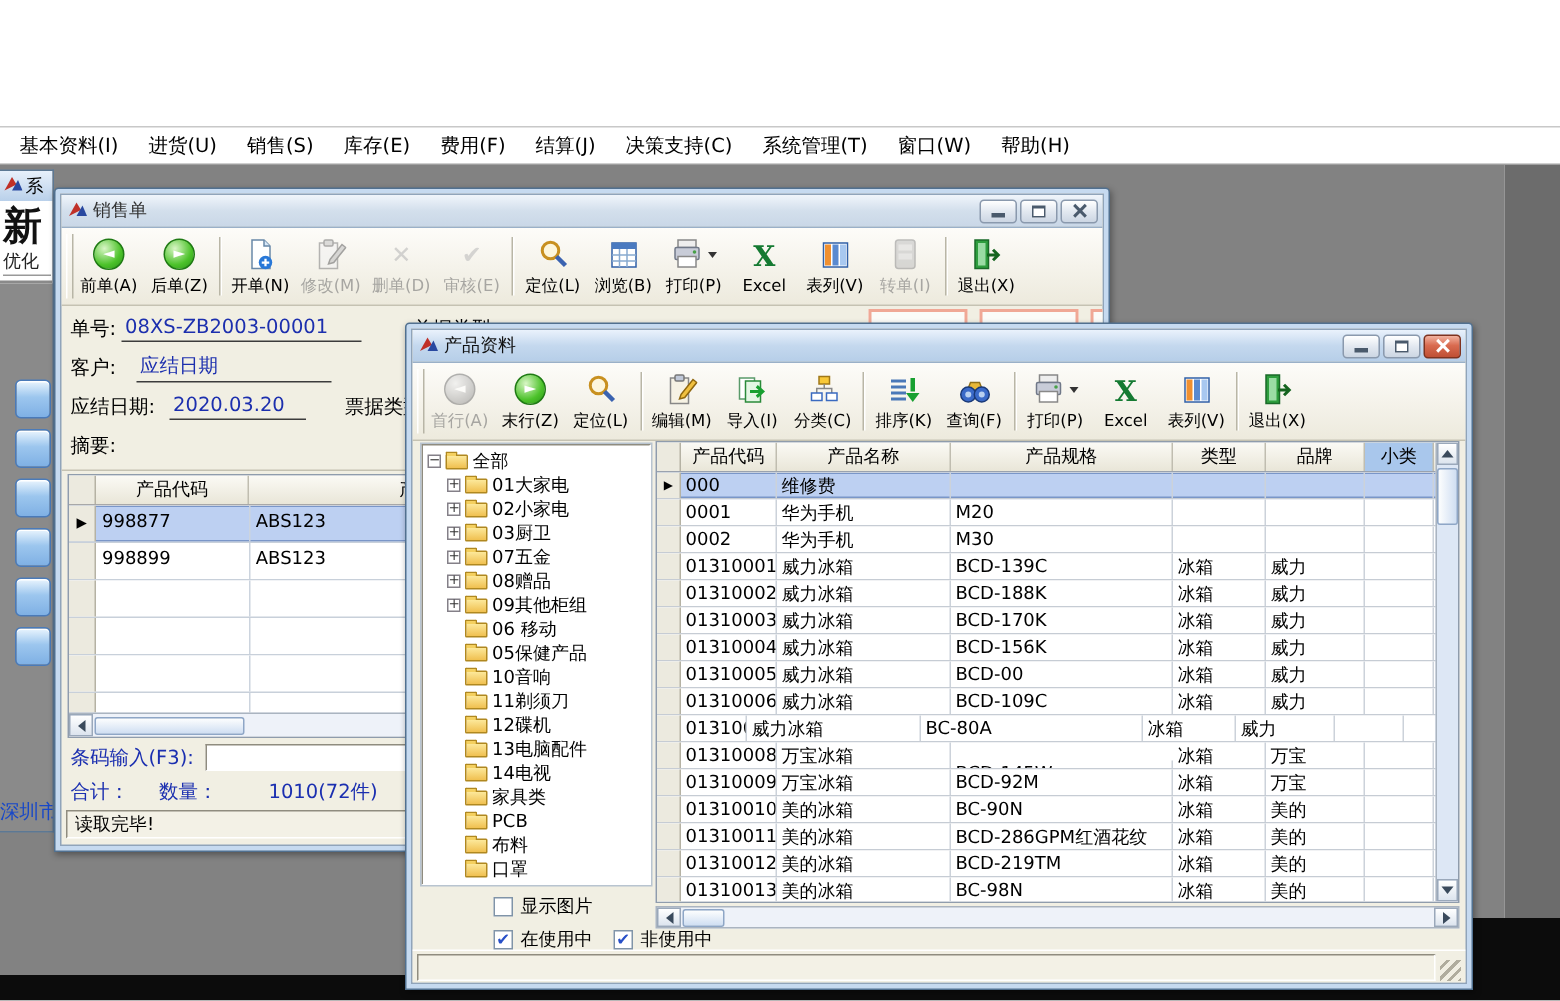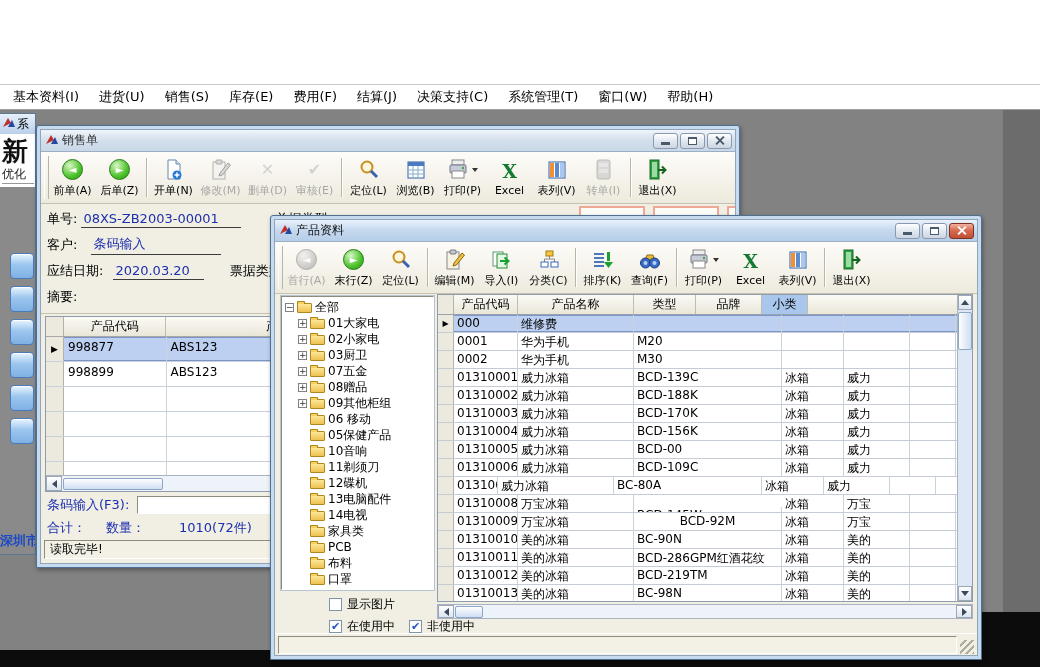--- a/index.html
+++ b/index.html
@@ -19,21 +19,21 @@
   
   .bg-win { position:absolute; left:0; top:113px; width:36px; height:442px; z-index:1; background:#8a8a8a;
     border:1px solid #5c7894; border-left:none; overflow:hidden; }
   .bg-title { height:20px; background:linear-gradient(#e7f0fb,#b9d0ea); display:flex; align-items:center; gap:2px; padding-left:2px; font-size:12px; overflow:hidden; white-space:nowrap; }
   .bg-brand { background:#fff; border-bottom:2px solid #8a8a8a; padding:2px 0 3px 2px; }
   .brand-big { font-size:26px; font-weight:bold; color:#111; line-height:30px; }
   .brand-sub { font-size:12px; color:#222; border-bottom:1px solid #999; display:inline-block; padding-right:8px; }
   .nav-col { position:absolute; left:10px; top:139px; display:flex; flex-direction:column; gap:7px; }
   .nav-btn { width:24px; height:26px; border-radius:4px; border:1px solid #4a7ab8;
     background:linear-gradient(#eaf5fe,#9cc6ee 45%,#7fb0e4); box-shadow:inset 0 1px 0 #fff; }
-  .bg-city { position:absolute; left:0; top:418px; font-size:13px; font-weight:bold; color:#1848c8; white-space:nowrap; }
+  .bg-city { position:absolute; left:0; top:418px; font-size:13px; font-weight:normal; color:#1848c8; white-space:nowrap; }
 
   
   .win { position:absolute; border:1px solid #51708f; background:#c6daf0; border-radius:3px 3px 0 0; padding:3px; box-shadow:1px 2px 4px rgba(0,0,0,.35); }
   .win-inner { background:#f1efe3; width:100%; height:100%; border:1px solid #90a4ba; display:flex; flex-direction:column; overflow:hidden; }
   .titlebar { height:22px; flex:0 0 22px; display:flex; align-items:center; gap:4px; padding:0 3px 0 4px;
     background:linear-gradient(#eaf2fc,#c4d8ee 50%,#b6cee8); border-bottom:1px solid #9ab0c8; font-size:12px; color:#111; }
   .titlebar.inactive { background:linear-gradient(#f0f5fb,#d3dfec 50%,#c9d7e7); color:#333; }
   .title-text { flex:1 1 auto; white-space:nowrap; overflow:hidden; }
   .tb-btns { display:flex; gap:2px; }
   .tb-btn { width:25px; height:16px; border:1px solid #8a99ad; border-radius:3px;
@@ -309,21 +309,21 @@
         </div>
 
       <div class="form-area">
         <div class="form-row">
           <span class="flabel">单号:</span>
           <span class="fval" style="min-width:160px">08XS-ZB2003-00001</span>
           <span class="flabel" style="margin-left:34px">单据类型:</span>
         </div>
         <div class="form-row">
           <span class="flabel">客户:</span>
-          <span class="fval" style="min-width:130px;margin-left:14px">条码输入</span>
+          <span class="fval" style="min-width:130px;margin-left:14px">应结日期</span>
         </div>
         <div class="form-row">
           <span class="flabel">应结日期:</span>
           <span class="fval" style="min-width:90px;margin-left:10px">2020.03.20</span>
           <span class="flabel" style="margin-left:26px">票据类型:</span>
           <span class="fval" style="border-bottom:none;font-weight:bold">普</span>
         </div>
         <div class="form-row">
           <span class="flabel">摘要:</span>
         </div>
@@ -652,20 +652,21 @@
         <div class="cb-row" style="left:90px;top:324px">
           <span class="cb">✔</span>
           <span>非使用中</span>
         </div>
 
         <div class="prod-table">
           <div class="p-header">
             <div class="p-gutter"></div>
           <div class="p-hcell" style="width: 64px;">产品代码</div>
               <div class="p-hcell" style="width: 116px;">产品名称</div>
+              <div class="p-hcell" style="width: 148px;">产品规格</div>
               <div class="p-hcell" style="width: 62px;">类型</div>
               <div class="p-hcell" style="width: 66px;">品牌</div>
               <div class="p-hcell hl" style="width: 46px;">小类</div>
             </div>
           <div style="flex:1 1 auto;overflow:hidden;position:relative">
               <div class="p-row sel">
                 <div class="p-gutter">▶</div>
                 <div class="p-cell" style="width: 64px;">000</div>
                 <div class="p-cell" style="width: 116px;">维修费</div>
                 <div class="p-cell" style="width: 148px;"></div>
@@ -760,21 +761,21 @@
                 <div class="p-cell" style="width: 116px;">万宝冰箱</div>
                 <div class="p-cell" style="width: 148px; margin-top: 12px;">BCD-145W</div>
                 <div class="p-cell" style="width: 62px;">冰箱</div>
                 <div class="p-cell" style="width: 66px;">万宝</div>
                 <div class="p-cell" style="width: 46px;"></div>
               </div>
               <div class="p-row">
                 <div class="p-gutter"></div>
                 <div class="p-cell" style="width: 64px;">01310009</div>
                 <div class="p-cell" style="width: 116px;">万宝冰箱</div>
-                <div class="p-cell" style="width: 148px; text-align: center;">BCD-92M</div>
+                <div class="p-cell" style="width: 148px;">BCD-92M</div>
                 <div class="p-cell" style="width: 62px;">冰箱</div>
                 <div class="p-cell" style="width: 66px;">万宝</div>
                 <div class="p-cell" style="width: 46px;"></div>
               </div>
               <div class="p-row">
                 <div class="p-gutter"></div>
                 <div class="p-cell" style="width: 64px;">01310010</div>
                 <div class="p-cell" style="width: 116px;">美的冰箱</div>
                 <div class="p-cell" style="width: 148px;">BC-90N</div>
                 <div class="p-cell" style="width: 62px;">冰箱</div>

